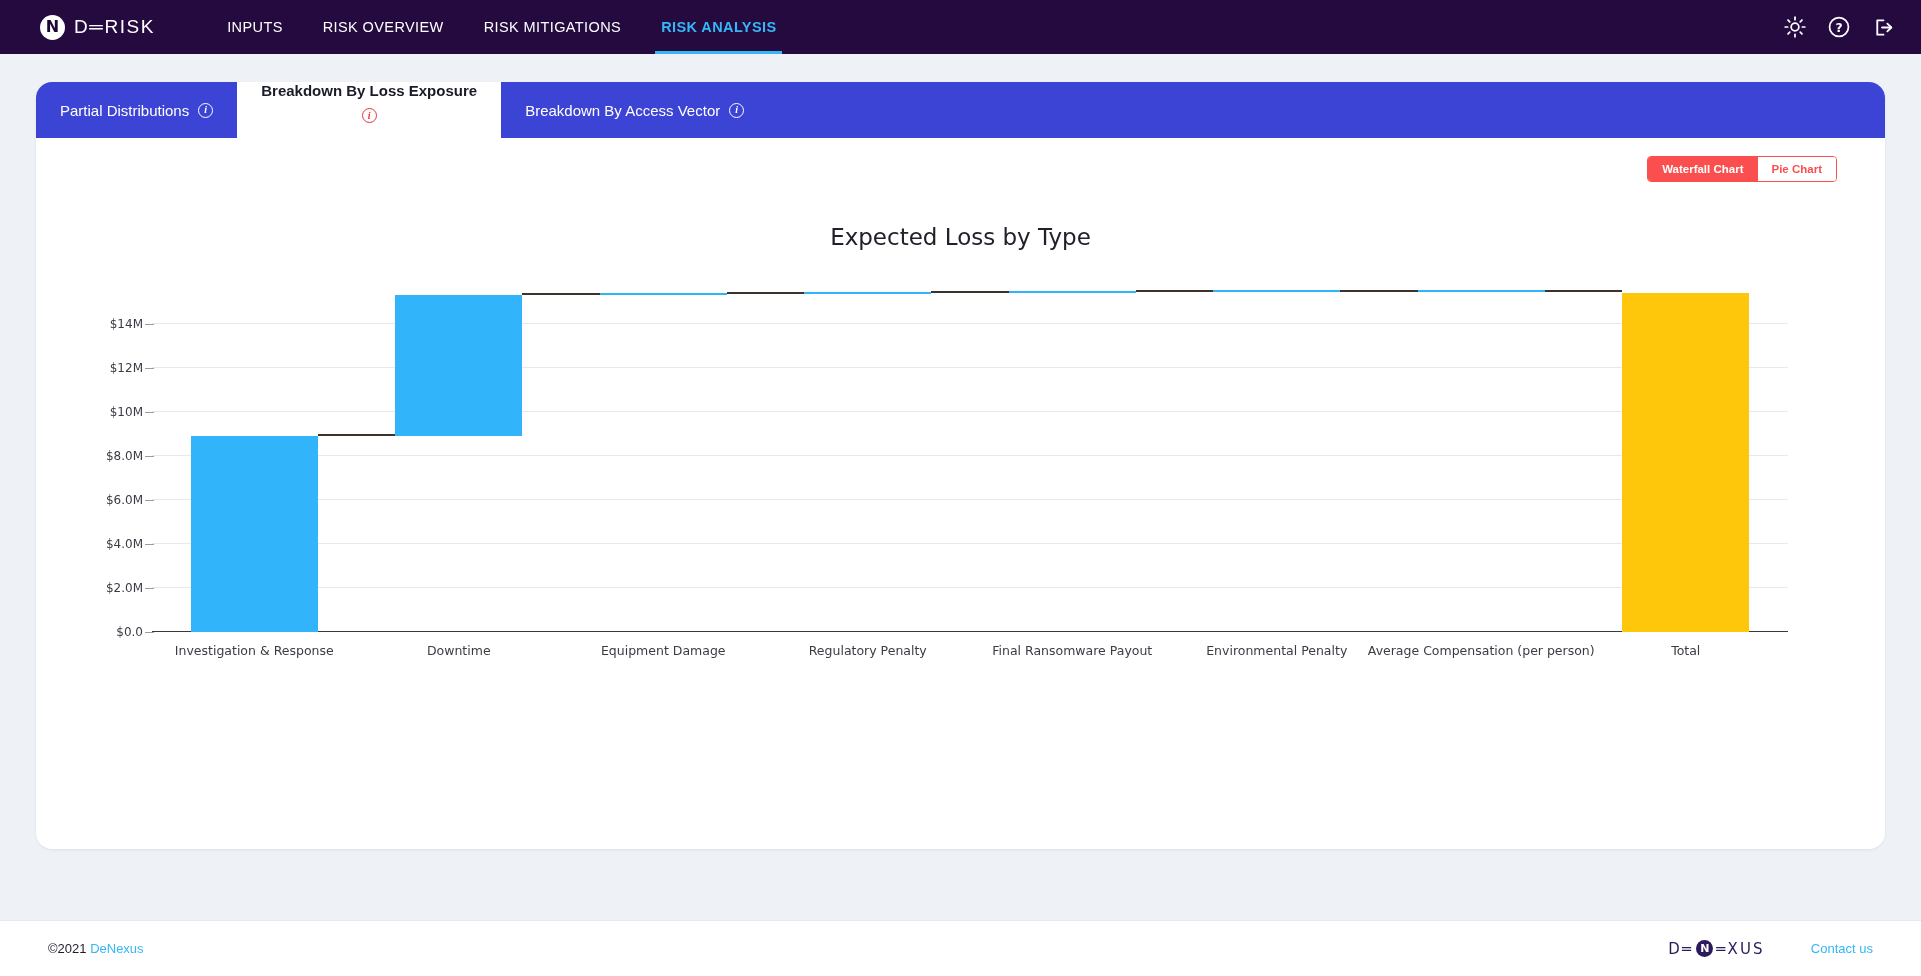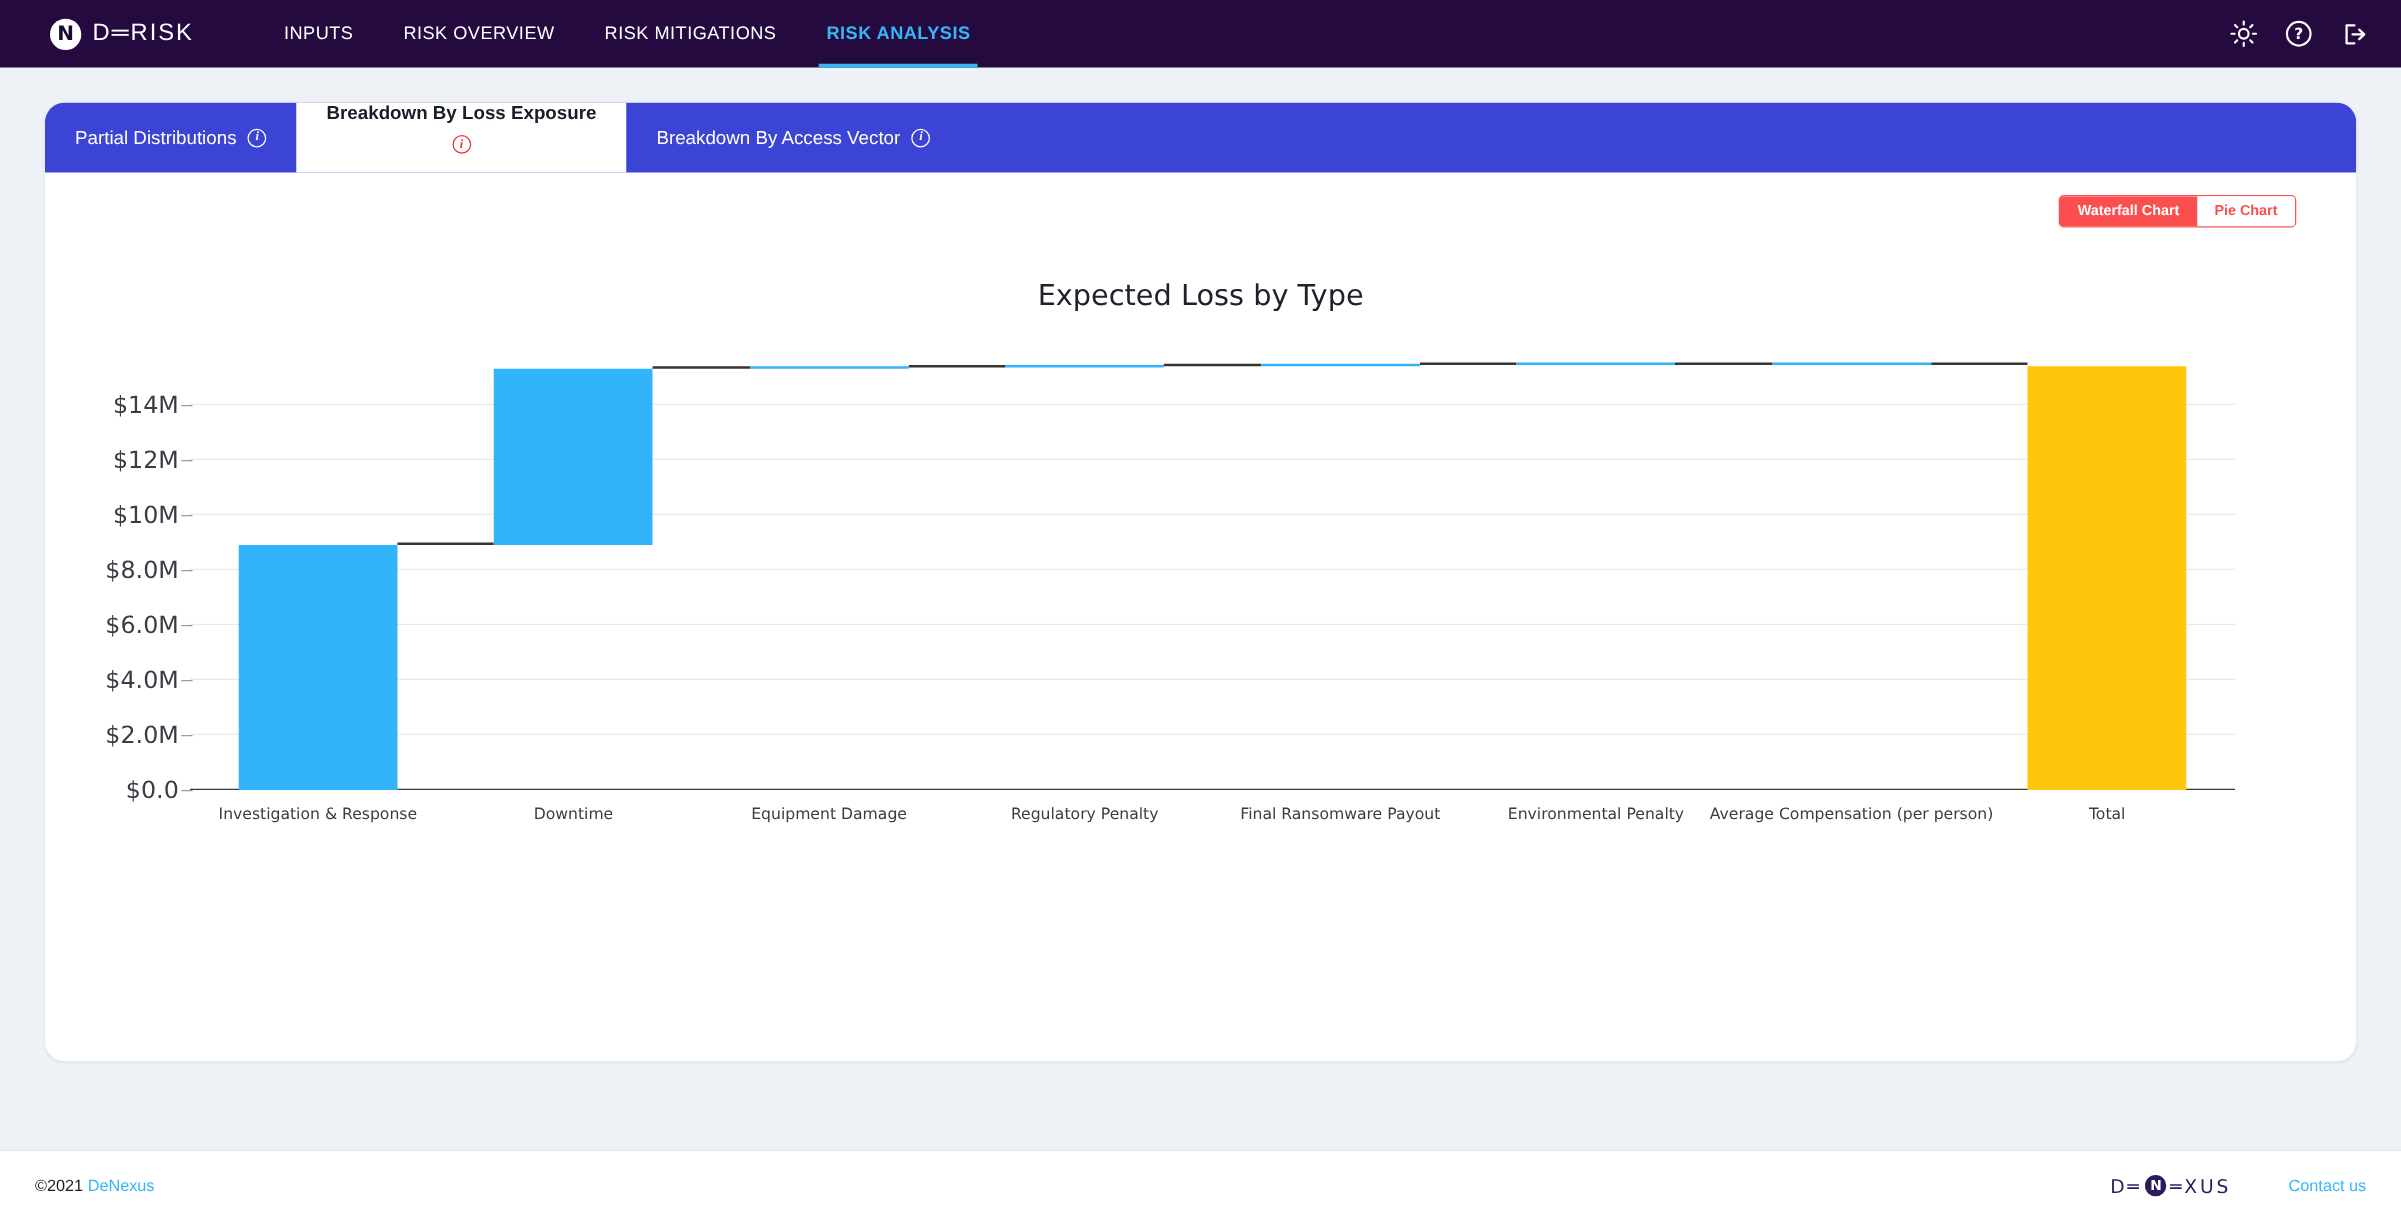--- a/index.html
+++ b/index.html
@@ -139,21 +139,21 @@
   }
   .gridline {
     position: absolute; left: 0; right: 0;
     height: 1px; background: #e9e9e9;
   }
   .gridline.axis { background: #3a3a3a; height: 1.2px; right: 0; }
   .ytick {
     position: absolute;
     right: calc(100% + 9px);
     transform: translateY(-50%);
-    font-size: 19px; color: #3b3b44;
+    font-size: 12px; color: #3b3b44;
     white-space: nowrap;
     font-family: "DejaVu Sans", sans-serif;
   }
   .ytick::after {
     content: ""; position: absolute;
     left: calc(100% + 2px); top: 50%;
     width: 9px; height: 1px; background: #9b9b9b;
   }
   .bar {
     position: absolute;
@@ -174,21 +174,21 @@
     font-family: "DejaVu Sans", sans-serif;
   }
 
   
   .footer {
     position: absolute;
     left: 0; right: 0; bottom: 0;
     height: 56px;
     background: #ffffff;
     display: flex; align-items: center;
-    padding: 0 28px;
+    padding: 0 48px;
     font-size: 13px;
     border-top: 1px solid #e7ebf0;
   }
   .copyright { color: #1d1d28; }
   .copyright a { color: #35b6f6; text-decoration: none; }
   .footer-right {
     margin-left: auto; display: flex; align-items: center; gap: 46px;
   }
   .denexus-logo {
     display: flex; align-items: center; gap: 2px;

